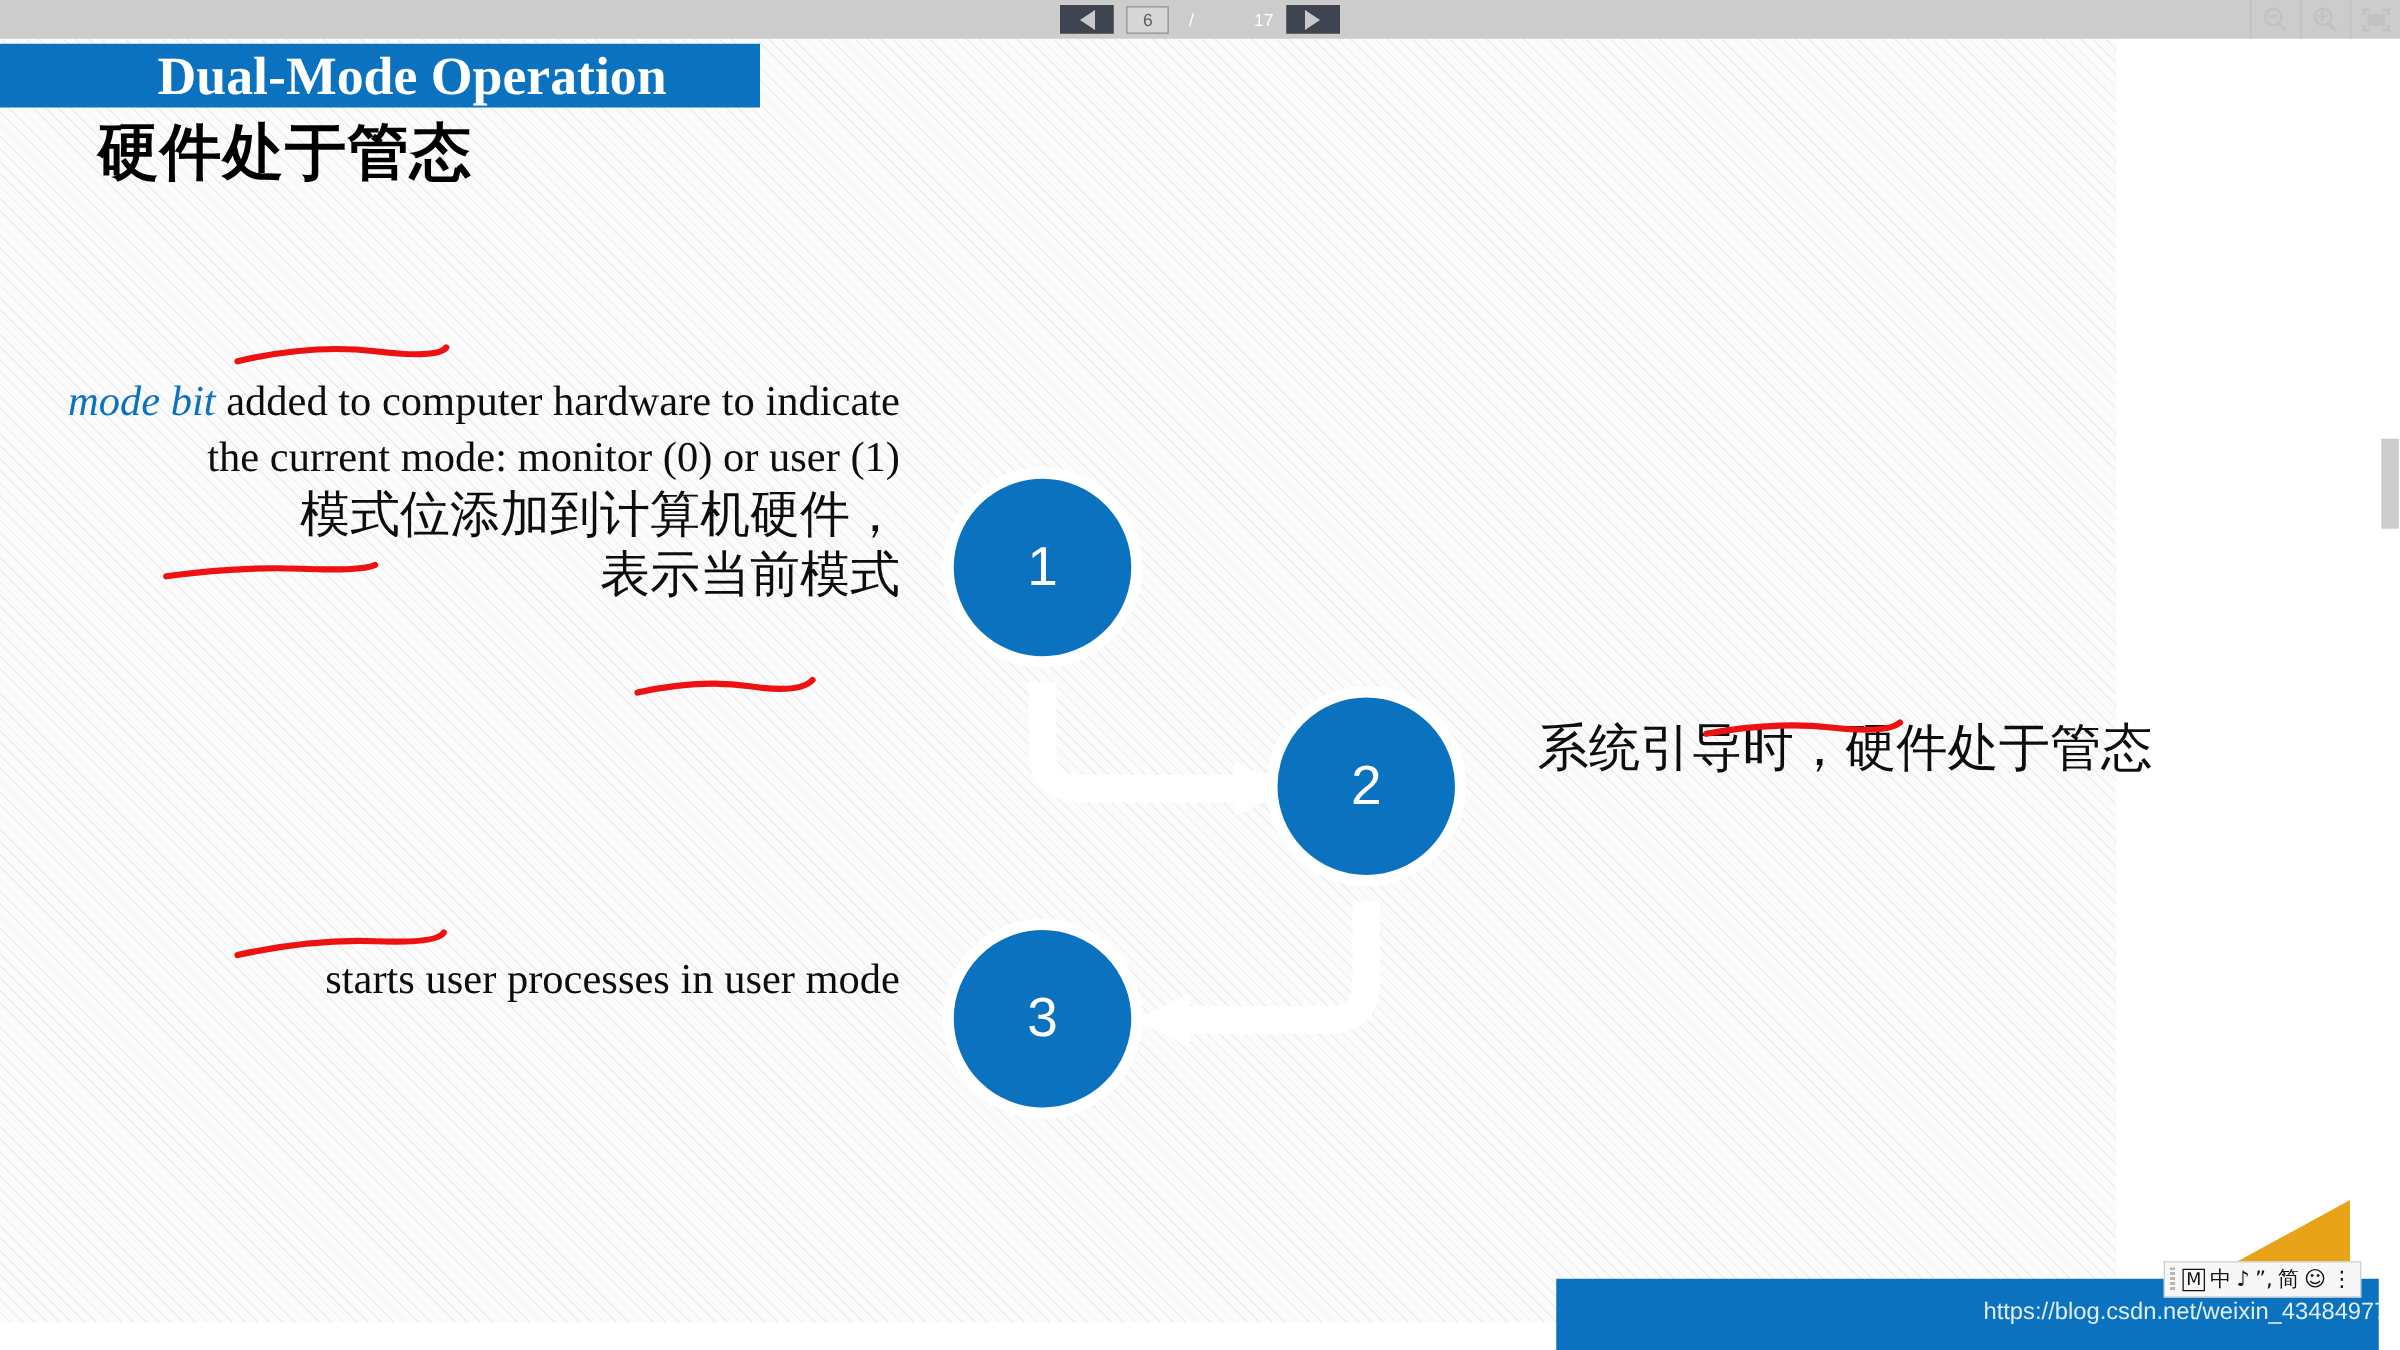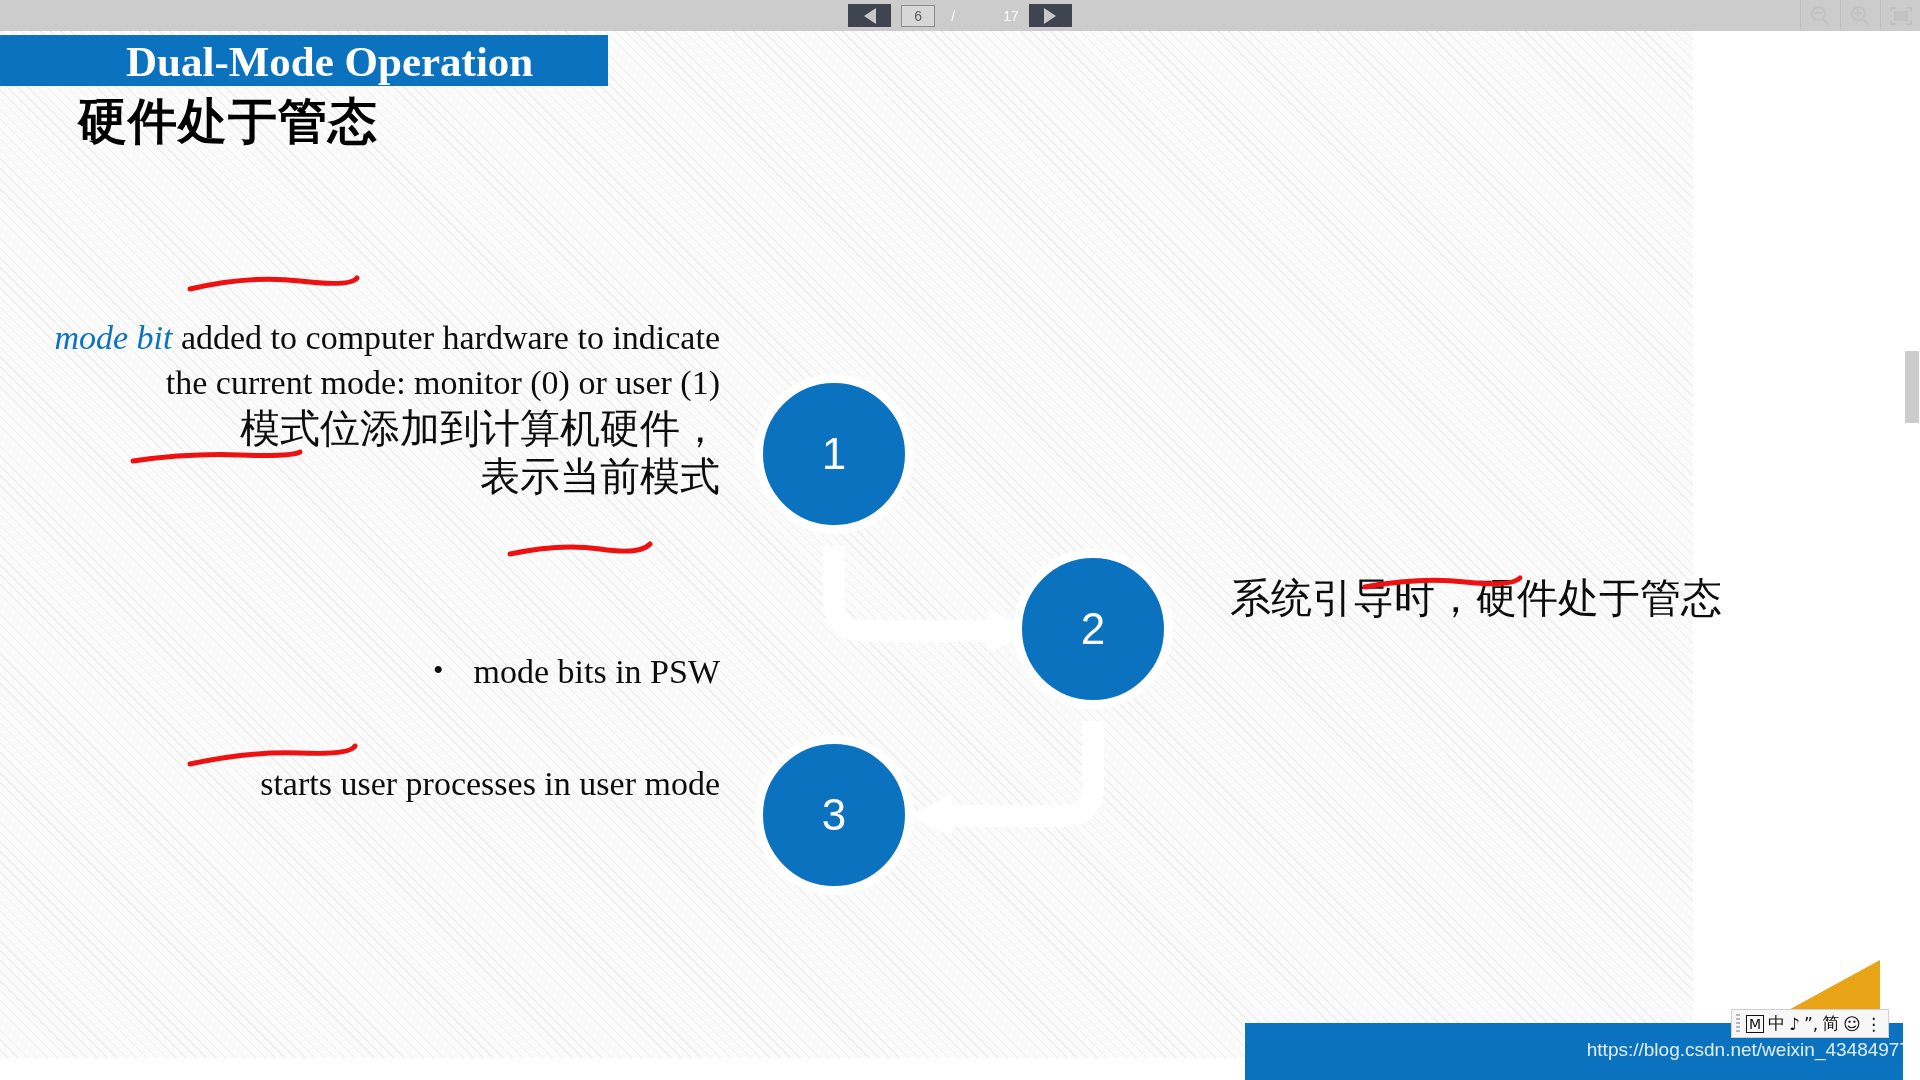--- a/index.html
+++ b/index.html
@@ -171,21 +171,21 @@
   }
   .sans-cn {
     font-family: "DejaVu Sans", "Liberation Sans", sans-serif;
     color: #0d0d0d;
     font-size: 40px;
     line-height: 1.18;
     white-space: nowrap;
   }
 
   #block-1 {
-    position: absolute; left: 30px; top: 284px;
+    position: absolute; left: 30px; top: 268px;
     width: 690px;
     text-align: right;
   }
   #block-1 .modebit {
     color: #0b72c0;
     font-style: italic;
   }
   #block-1 .cn-line { text-align: right; }
   #bullet-line {
     position: absolute; left: 30px; top: 622px;
@@ -364,23 +364,20 @@
   </div>
 
   <div id="block-1">
     <div class="serif-en">
       <span class="modebit">mode bit</span><span> added to computer hardware to indicate the current mode: monitor (0) or user (1)</span>
     </div>
     <div class="sans-cn cn-line">模式位添加到计算机硬件，</div>
     <div class="sans-cn cn-line">表示当前模式</div>
   </div>
 
-  <div id="bullet-line">
-    <span class="dot">•</span><span>mode bits in PSW</span>
-  </div>
 
   <div id="block-3">
     <div class="serif-en">starts user processes in user mode</div>
   </div>
 
   <div id="block-2">
     <div class="sans-cn">系统引导时，硬件处于管态</div>
   </div>
 
   <svg class="ink" style="left:0;top:0;width:1903px;height:1049px;">

